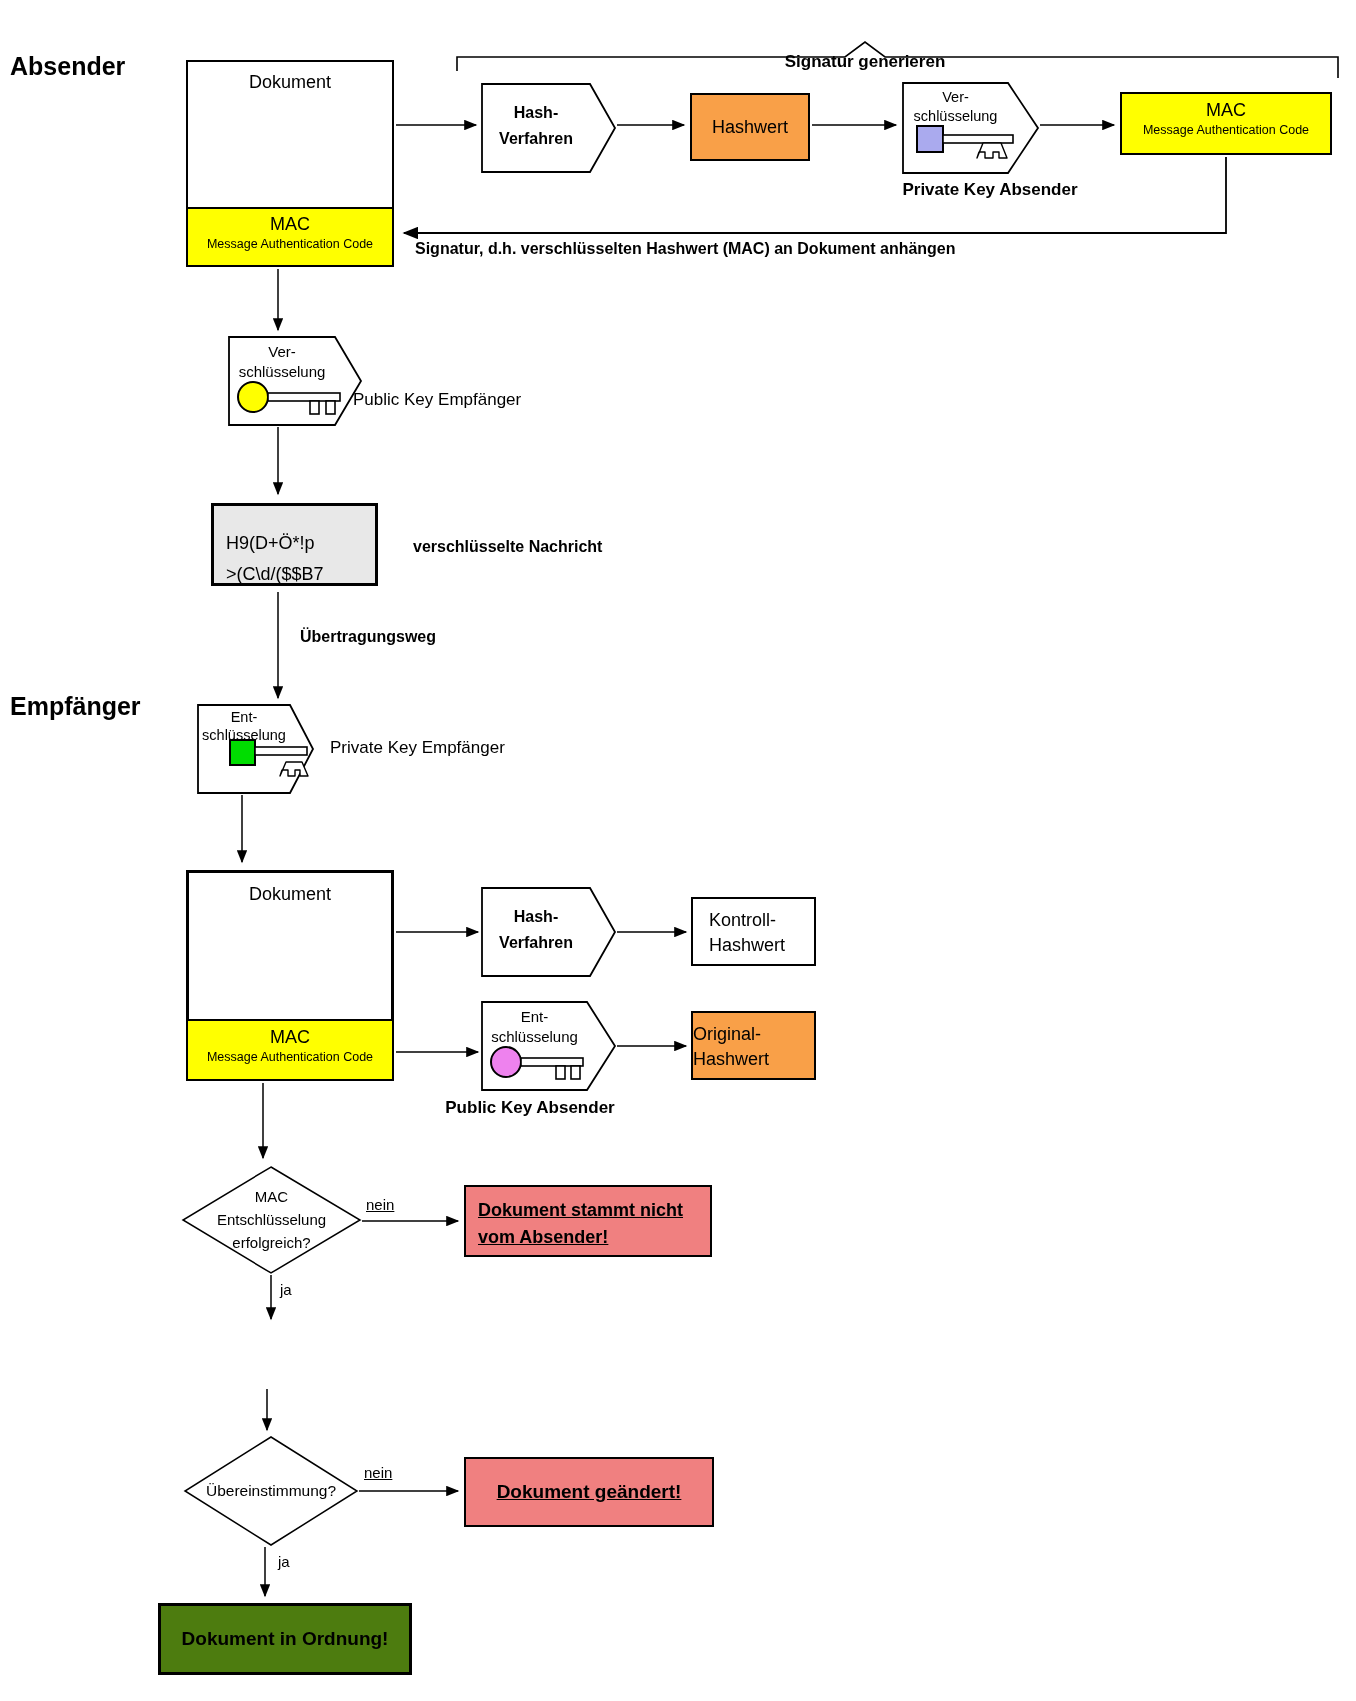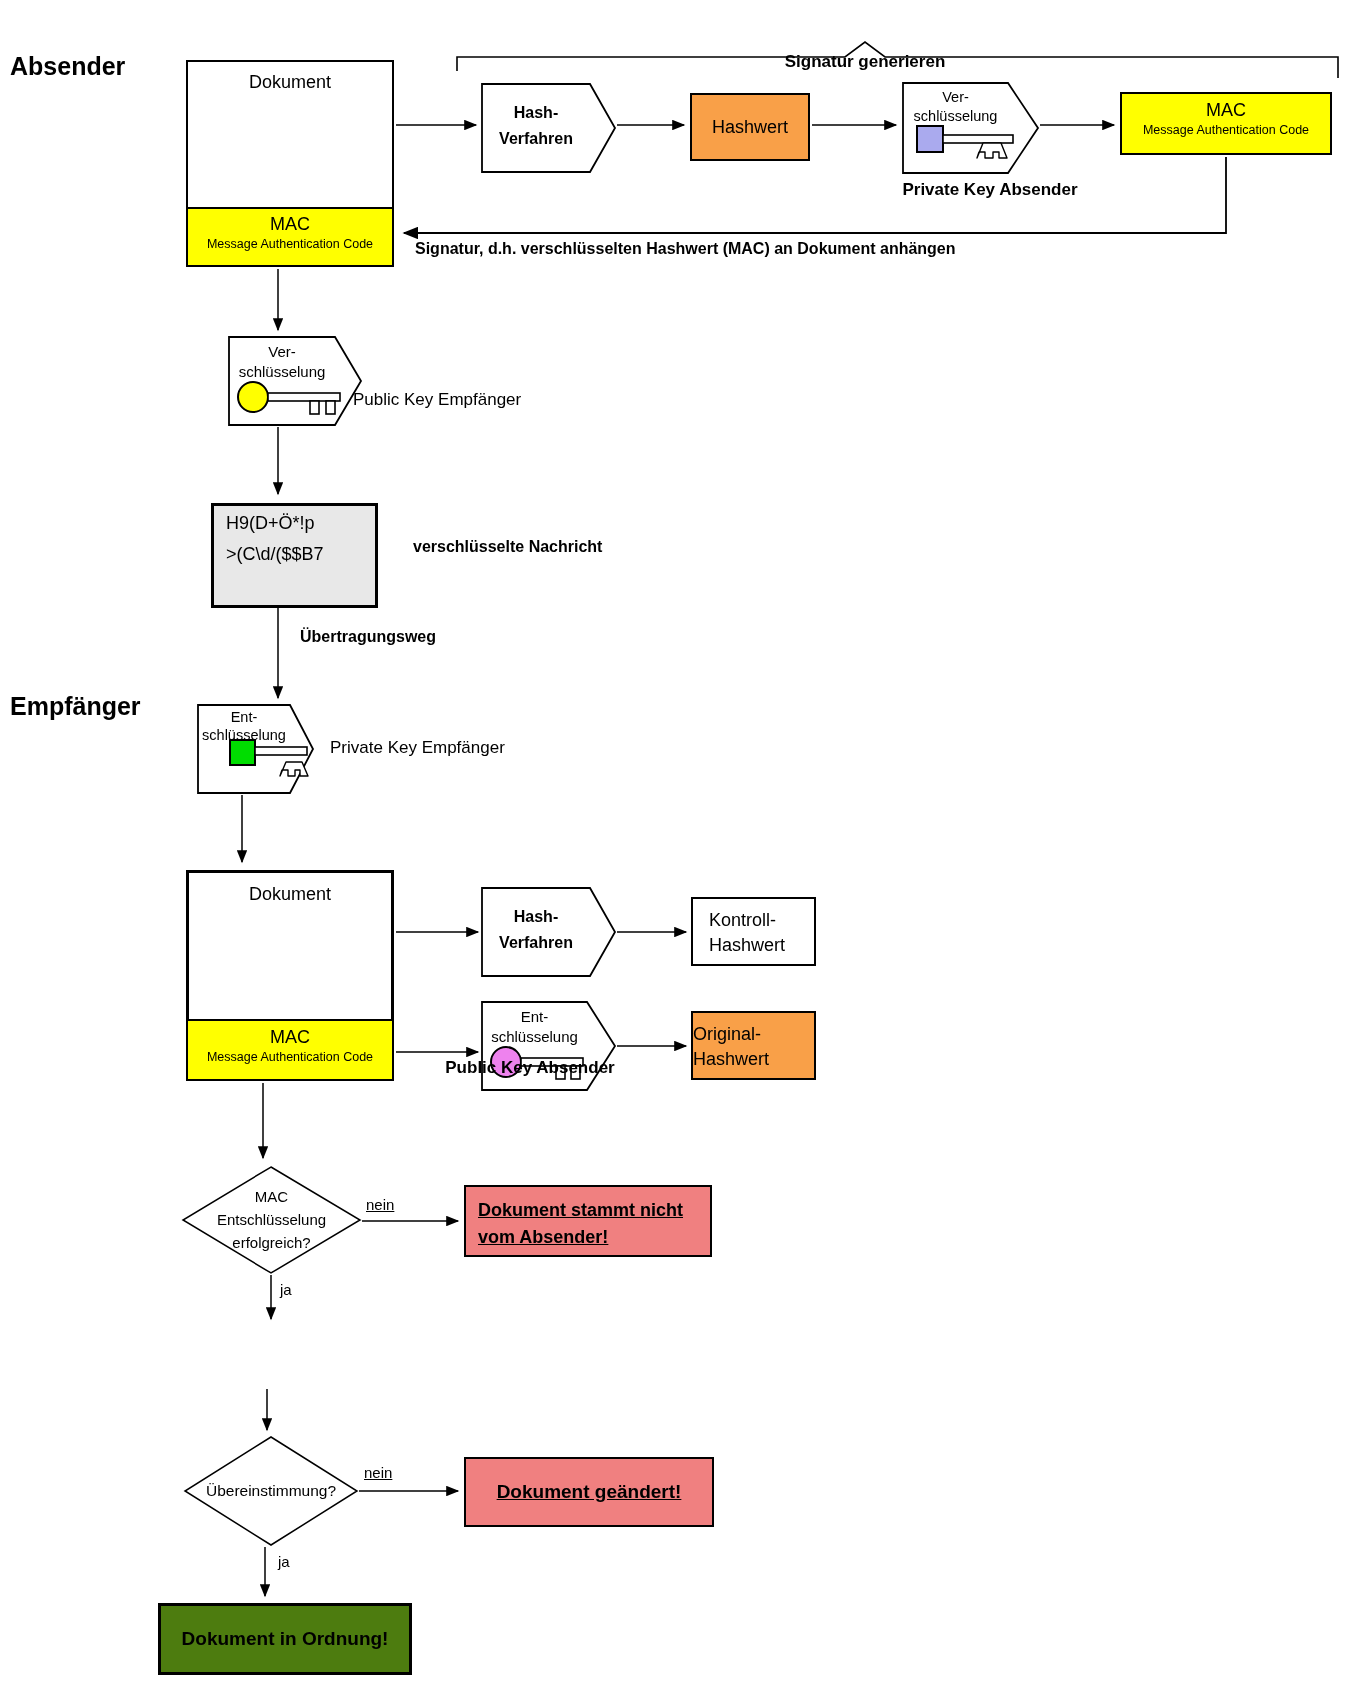--- a/index.html
+++ b/index.html
@@ -123,21 +123,21 @@
   </div>
 
   <div class="lbl b" style="left:415px;top:240px;font-size:16px;">Signatur, d.h. verschlüsselten Hashwert (MAC) an Dokument anhängen</div>
 
   <div class="penttxt" style="left:229px;top:342px;width:106px;font-size:15px;line-height:20px;">
     <div>Ver-</div>
     <div>schlüsselung</div>
   </div>
   <div class="lbl" style="left:353px;top:390px;font-size:17px;">Public Key Empfänger</div>
 
-  <div class="bx gray" style="left:211px;top:503px;width:167px;height:105px;padding:2px 0 0 12px;font-size:18px;line-height:31px;">
+  <div class="bx gray" style="left:211px;top:503px;width:167px;height:83px;padding:22px 0 0 12px;font-size:18px;line-height:31px;">
     <div>H9(D+Ö*!p</div>
     <div>&gt;(C\d/($$B7</div>
   </div>
   <div class="lbl b" style="left:413px;top:538px;font-size:16px;">verschlüsselte Nachricht</div>
   <div class="lbl b" style="left:300px;top:628px;font-size:16px;">Übertragungsweg</div>
 
   <div class="penttxt" style="left:198px;top:708px;width:92px;font-size:14.5px;line-height:18px;">
     <div>Ent-</div>
     <div>schlüsselung</div>
   </div>
@@ -157,21 +157,21 @@
 
   <div class="bx" style="left:691px;top:897px;width:125px;height:69px;padding:9px 0 0 16px;font-size:18px;line-height:25px;">
     <div>Kontroll-</div>
     <div>Hashwert</div>
   </div>
 
   <div class="penttxt" style="left:482px;top:1007px;width:105px;font-size:15px;line-height:20px;">
     <div>Ent-</div>
     <div>schlüsselung</div>
   </div>
-  <div class="lbl b ctr" style="left:430px;top:1058px;width:200px;font-size:17px;">Public Key Absender</div>
+  <div class="lbl b ctr" style="left:430px;top:1098px;width:200px;font-size:17px;">Public Key Absender</div>
 
   <div class="bx orange" style="left:691px;top:1011px;width:125px;height:69px;padding:9px 0 0 0;font-size:18px;line-height:25px;">
     <div>Original-</div>
     <div>Hashwert</div>
   </div>
 
   <div class="lbl ctr" style="left:183px;top:1185px;width:177px;font-size:15px;line-height:23px;white-space:normal;">
     <div>MAC</div>
     <div>Entschlüsselung</div>
     <div>erfolgreich?</div>

